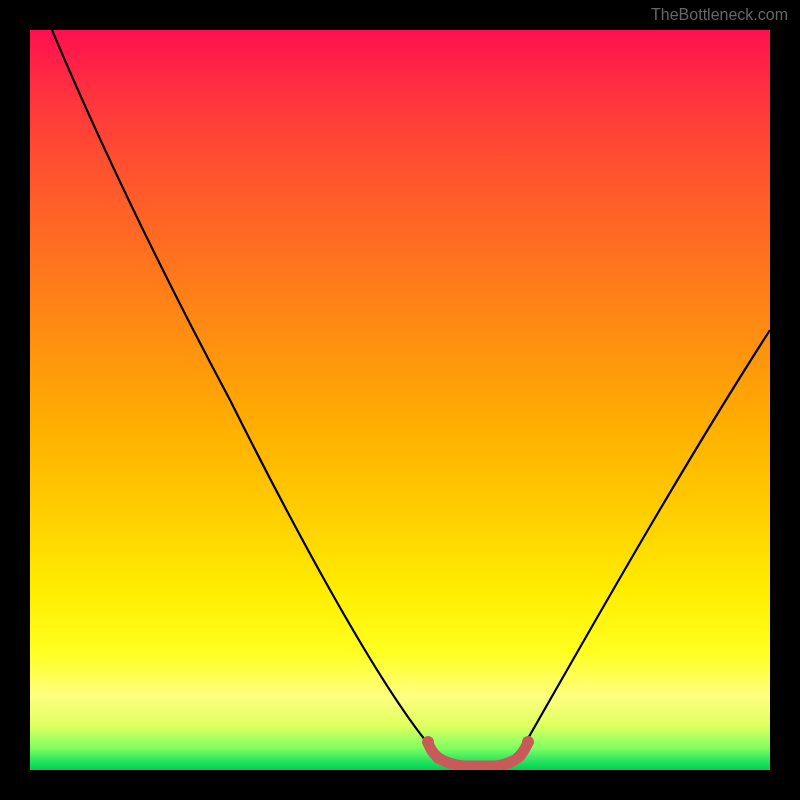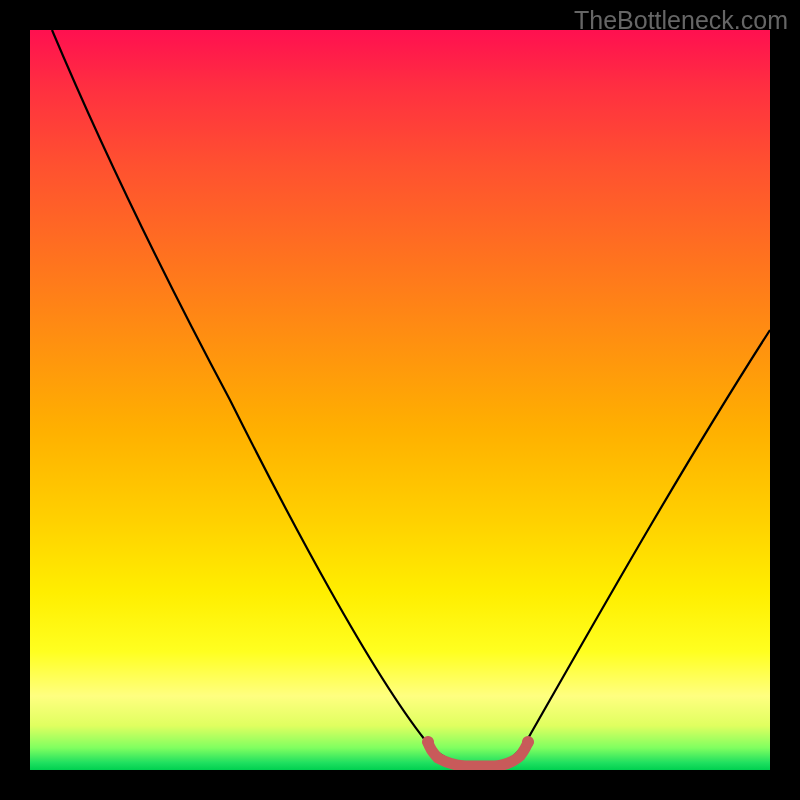--- a/index.html
+++ b/index.html
@@ -14,21 +14,21 @@
   .container {
     width: 800px;
     height: 800px;
     position: relative;
   }
   .watermark {
     position: absolute;
     top: 6px;
     right: 12px;
     color: #666;
-    font-size: 25px;
+    font-size: 16px;
     font-weight: 500;
     z-index: 10;
   }
   .plot-area {
     position: absolute;
     left: 30px;
     top: 30px;
     width: 740px;
     height: 740px;
     background: linear-gradient(to bottom,

